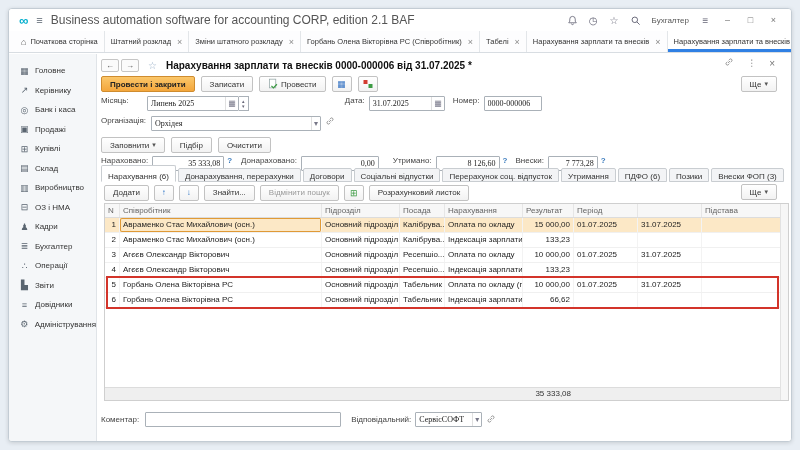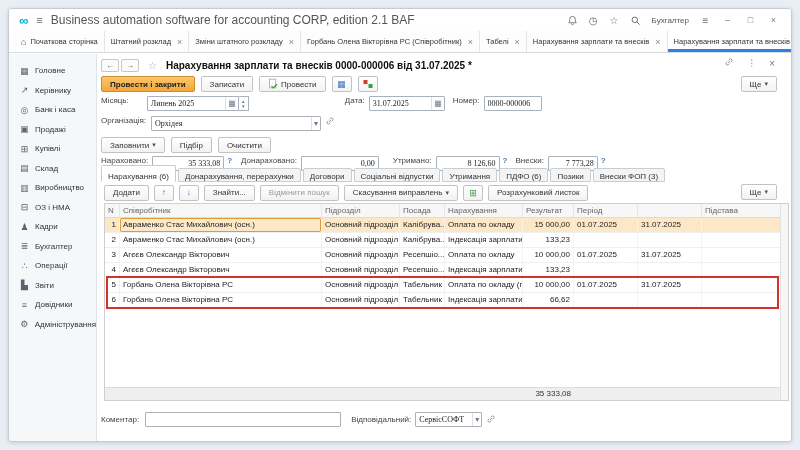--- a/index.html
+++ b/index.html
@@ -332,20 +332,23 @@
         <div class="ptab">
         <span>Донарахування, перерахунки</span>
       </div>
         <div class="ptab">
         <span>Договори</span>
       </div>
         <div class="ptab">
         <span>Соціальні відпустки</span>
       </div>
         <div class="ptab">
+        <span>Перерахунок соц. відпусток</span>
+      </div>
+        <div class="ptab">
         <span>Утримання</span>
       </div>
         <div class="ptab">
         <span>ПДФО (6)</span>
       </div>
         <div class="ptab">
         <span>Позики</span>
       </div>
         <div class="ptab">
         <span>Внески ФОП (3)</span>
@@ -355,24 +358,20 @@
     <div class="tbl-toolbar">
       <span class="btn">Додати</span>
       <span class="btn icon-only">
           <span class="arr">↑</span>
         </span>
       <span class="btn icon-only">
           <span class="arr">↓</span>
         </span>
       <span class="btn">Знайти...</span>
       <span class="btn disabled">Відмінити пошук</span>
-      <span class="btn">
-          <span>Скасування виправлень</span> 
-          <span class="caret">▾</span>
-        </span>
       <span class="btn icon-only">
           <span style="color:#3d9b44;font-size:9px">⊞</span>
         </span>
       <span class="btn">Розрахунковий листок</span>
     </div>
     <span class="btn more-tbl">
         <span>Ще</span> 
         <span class="caret">▾</span>
       </span>
 

